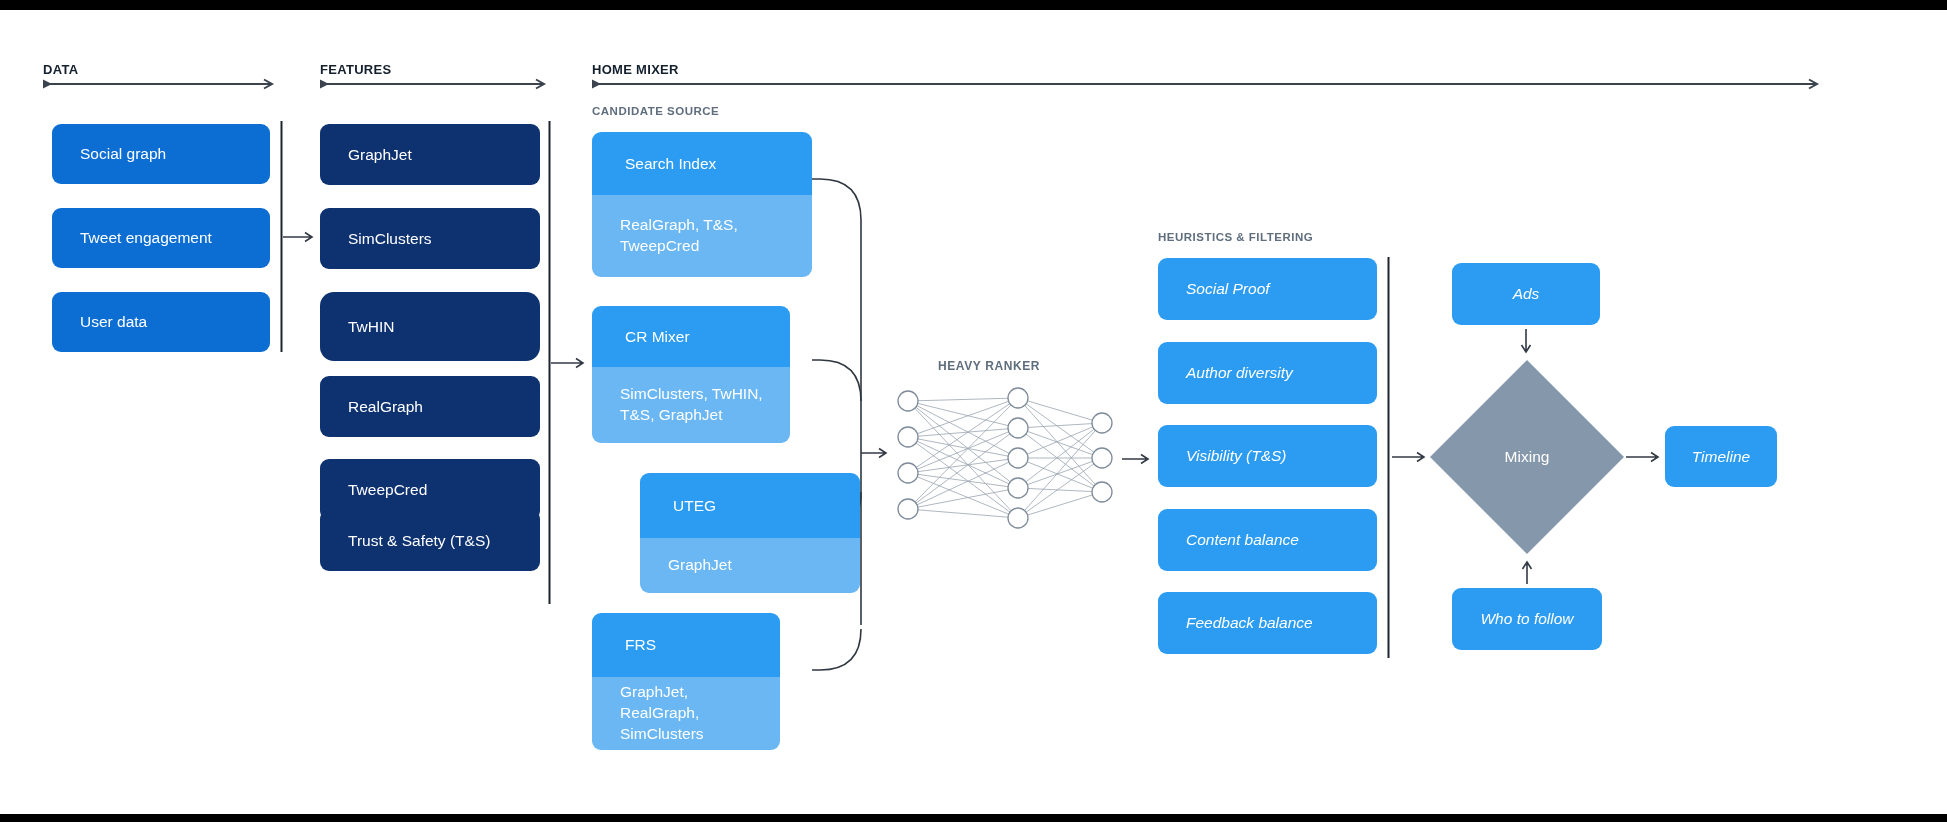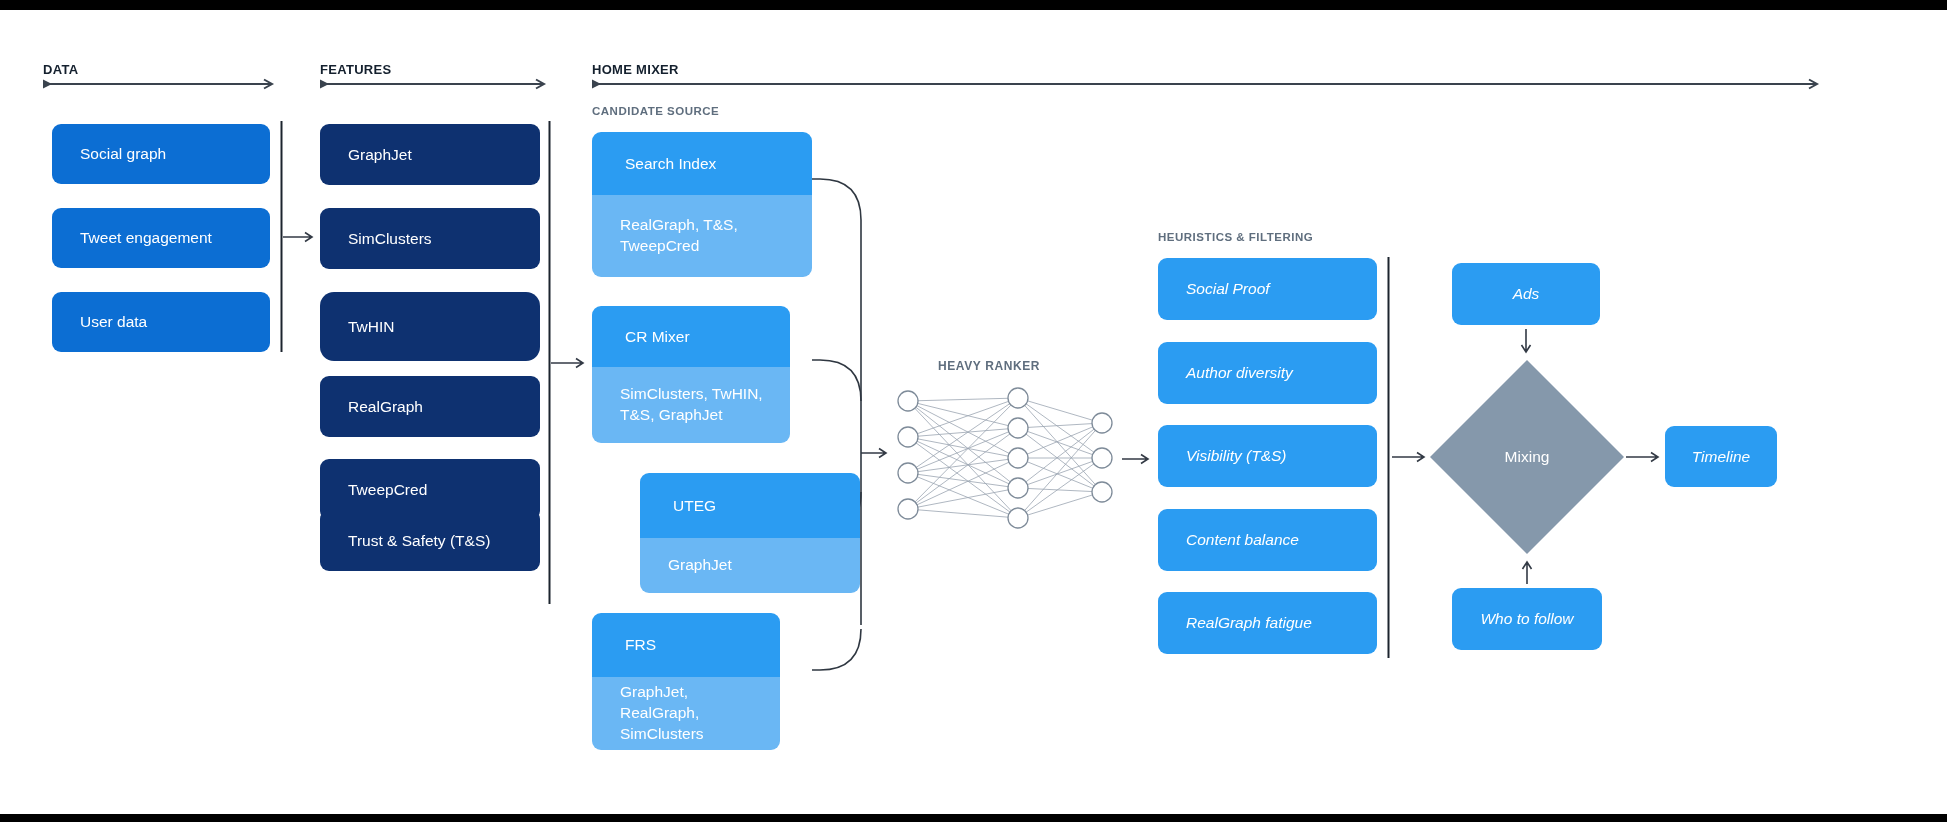--- a/index.html
+++ b/index.html
@@ -230,21 +230,21 @@
   <div class="box bright-box" style="left:1158px; top:342px; width:219px; height:62px;">
     <span>Author diversity</span>
     </div>
   <div class="box bright-box" style="left:1158px; top:425px; width:219px; height:62px;text-align:right;">
     <span>Visibility (T&amp;S)</span>
     </div>
   <div class="box bright-box" style="left:1158px; top:509px; width:219px; height:62px;">
     <span>Content balance</span>
     </div>
   <div class="box bright-box" style="left:1158px; top:592px; width:219px; height:62px;">
-    <span>RealGraph fatigue</span>
+    <span>Feedback balance</span>
     </div>
 
   <div class="box bright-box centered" style="left:1452px; top:263px; width:148px; height:62px;">
     <span>Ads</span>
     </div>
   <div class="diamond-label" style="left:1430px; top:360px; width:194px; height:194px;">
     <span>Mixing</span>
     </div>
   <div class="box bright-box centered" style="left:1452px; top:588px; width:150px; height:62px;">
     <span>Who to follow</span>

